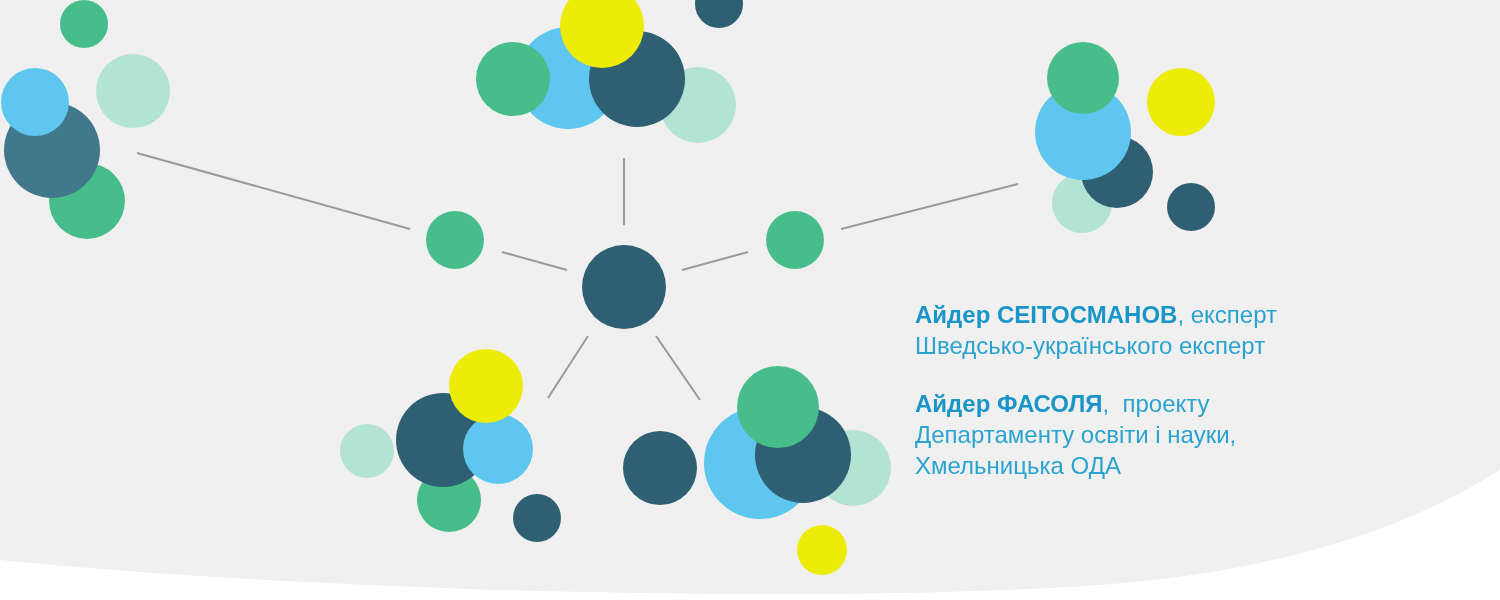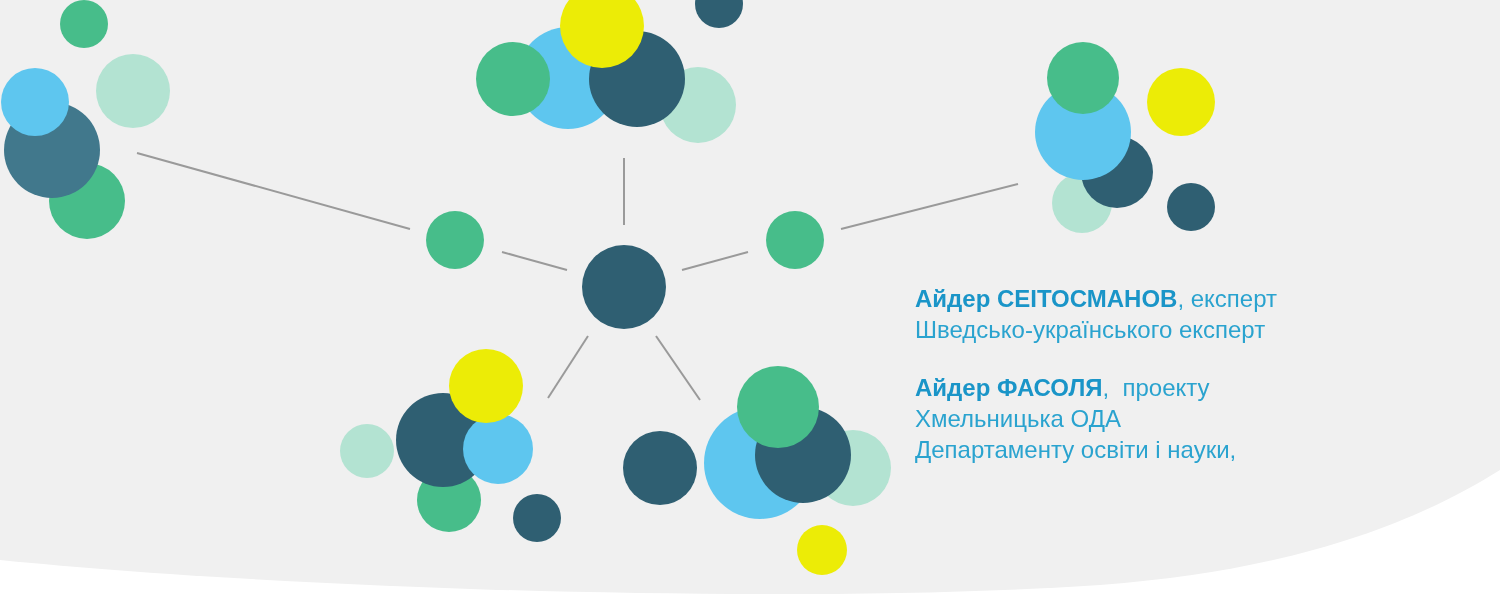--- a/index.html
+++ b/index.html
@@ -2,21 +2,21 @@
 <html><head>
   <meta charset="utf-8">
   <style>
     html, body { margin:0; padding:0; }
     body { width:1500px; height:600px; overflow:hidden; background:#ffffff; font-family:"Liberation Sans", sans-serif; }
     .canvas { position:relative; width:1500px; height:600px; }
     .bg-shape { position:absolute; left:0; top:0; }
     svg.diagram { position:absolute; left:0; top:0; }
     .credits { position:absolute; left:915px; top:283px; color:#2aa3cf; font-size:24px; line-height:31px; white-space:nowrap; }
     .credits .name { font-weight:bold; color:#1a95c8; }
-    .block { margin-bottom:27px; }
+    .block { margin-bottom:27px;margin-top:16px; }
   </style>
 </head>
 <body>
 
 <div class="canvas">
   <svg class="bg-shape" width="1500" height="600">
     <path d="M0,0 L1500,0 L1500,470 C1420,520 1300,570 1100,585 C800,605 300,590 0,560 Z" fill="#f0f0f0"></path>
   </svg>
 
   <svg class="diagram" id="diagram" width="1500" height="600">
@@ -61,17 +61,17 @@
       <circle cx="624" cy="287" r="42" fill="#2f5f72"></circle>
     </svg>
 
   <div class="credits">
     <div class="block">
       <div><span class="name">Айдер СЕІТОСМАНОВ</span><span>, експерт</span></div>
       <div>Шведсько-українського експерт</div>
     </div>
     <div class="block">
       <div><span class="name">Айдер ФАСОЛЯ</span><span style="white-space:pre">,  проекту</span></div>
+      <div>Департаменту освіти і науки,</div>
       <div>Хмельницька ОДА</div>
-      <div>Департаменту освіти і науки,</div>
     </div>
   </div>
 </div>
 
 </body></html>

